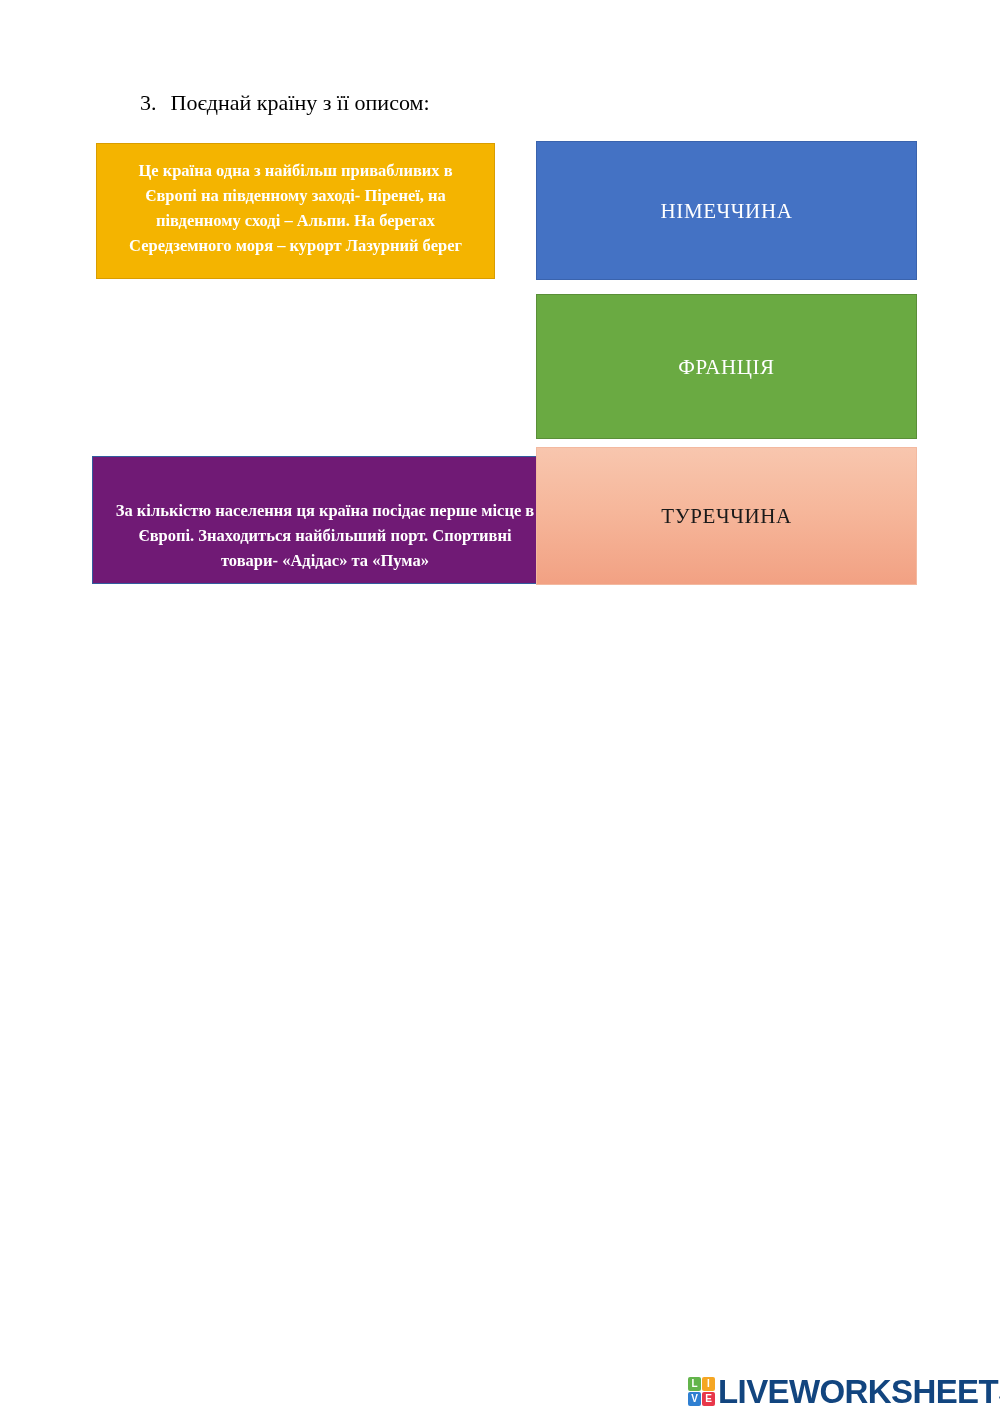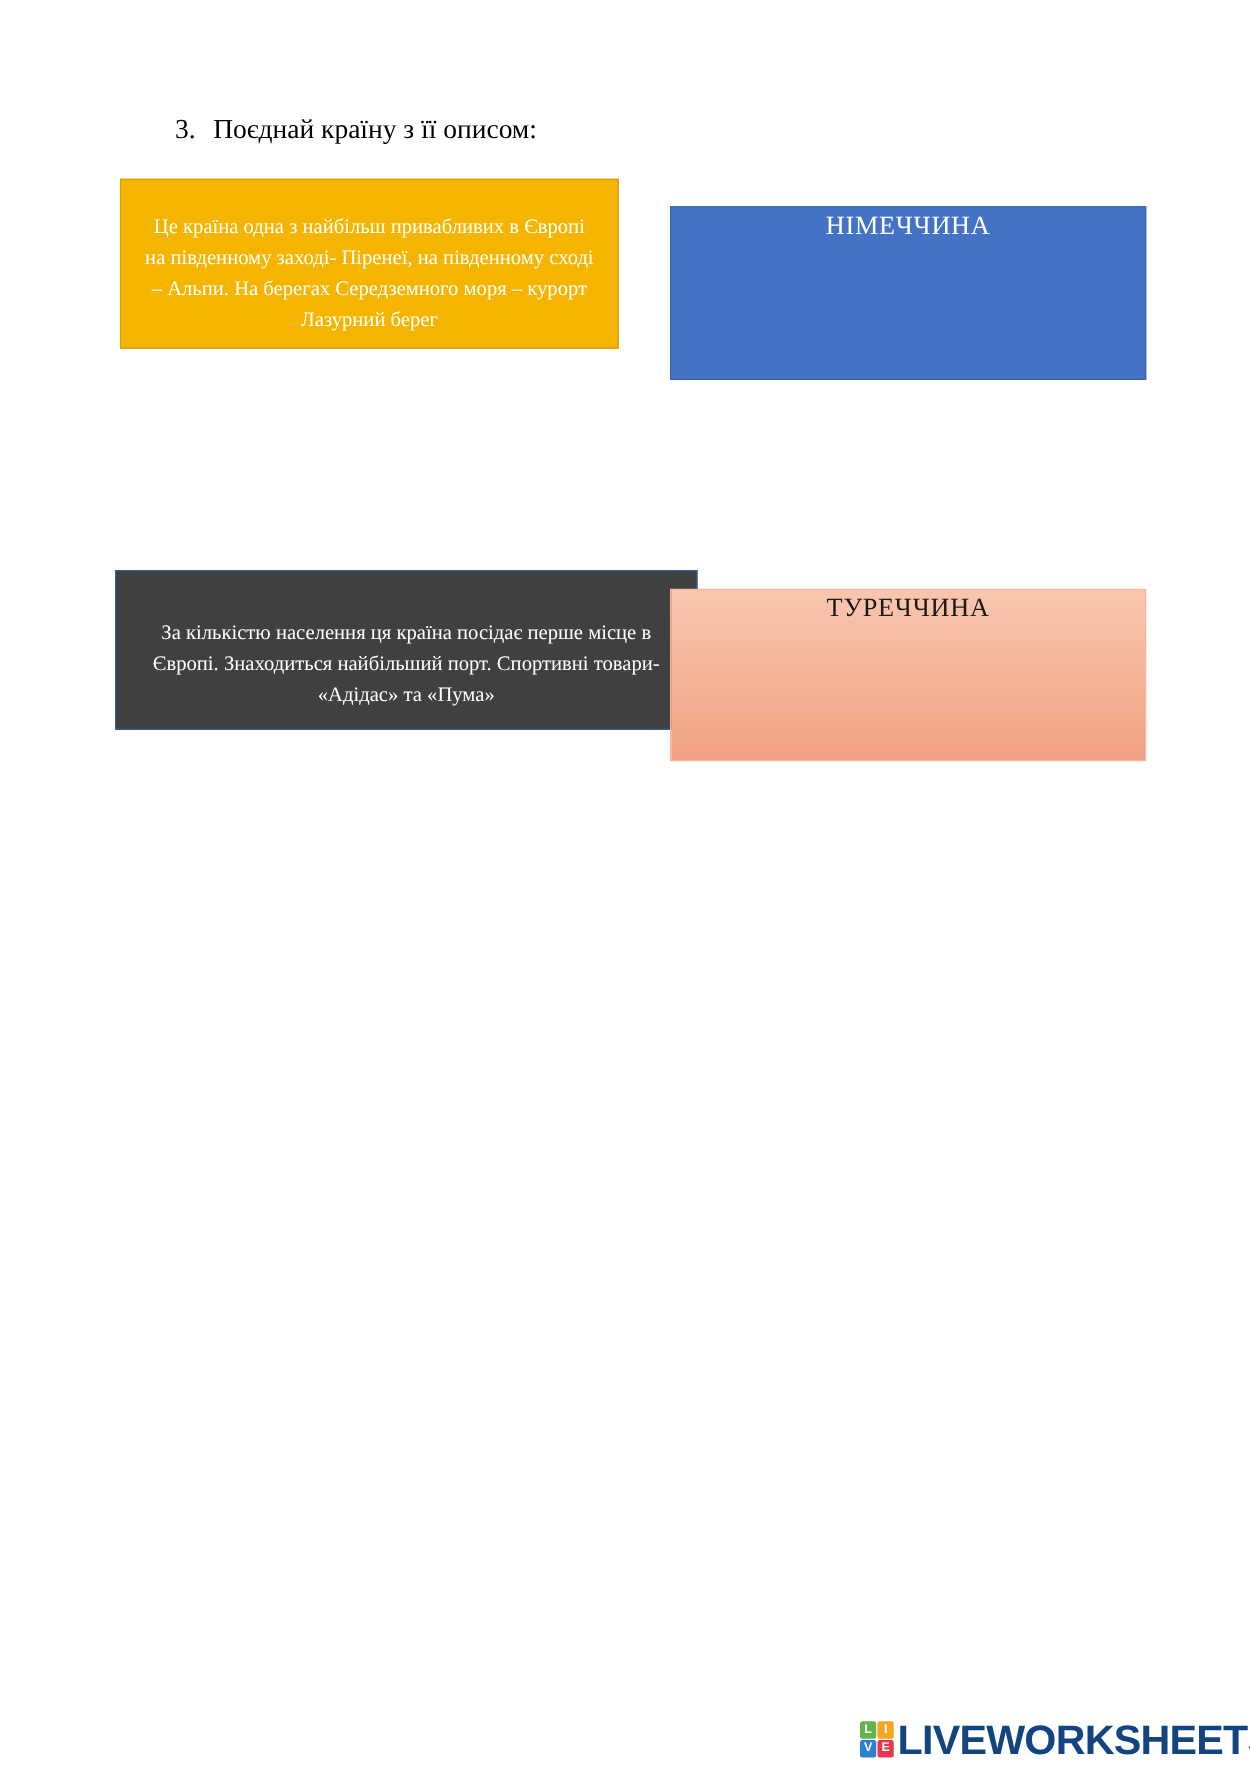--- a/index.html
+++ b/index.html
@@ -48,21 +48,22 @@
     justify-content: center;
   }
   .card .card-text {
     display: block;
     width: 100%;
     text-align: center;
   }
 
   
   .desc {
-    padding: 20px 16px 10px 16px;
+    padding: 10px 16px 10px 16px;
+    font-weight: bold;
   }
   .desc .card-text {
     font-size: 16.5px;
     line-height: 25px;
     color: #ffffff;
   }
 
   .desc-yellow {
     left: 96px;
     top: 143px;
@@ -77,30 +78,31 @@
     width: 399px;
     height: 145px;
     background: #E8762C;
     border: 1.5px solid #D2641F;
   }
   .desc-blue {
     left: 92px;
     top: 456px;
     width: 466px;
     height: 128px;
-    background: #404040;
+    background: #701a75;
     border: 1.5px solid #325C9E;
+    align-items: flex-end;
   }
   .desc-blue .card-text { padding-top: 16px; }
   .desc-orange .card-text { padding-top: 4px; }
   .desc-yellow .card-text { padding-top: 4px; }
 
   
   .country {
-    margin-top: 24px;
+    align-items: center;
   }
   .country .card-text {
     font-size: 21px;
     line-height: 28px;
     letter-spacing: 0.6px;
   }
 
   .country-germany {
     left: 536px;
     top: 141px;
@@ -187,20 +189,23 @@
 
 
   <div class="card desc desc-blue">
     <span class="card-text">За кількістю населення ця країна посідає перше місце в Європі. Знаходиться найбільший порт. Спортивні товари- «Адідас» та «Пума»</span>
   </div>
 
   <div class="card country country-germany">
     <span class="card-text">НІМЕЧЧИНА</span>
   </div>
 
+  <div class="card country country-france">
+    <span class="card-text">ФРАНЦІЯ</span>
+  </div>
 
   <div class="card country country-turkey">
     <span class="card-text">ТУРЕЧЧИНА</span>
   </div>
 
   <div class="lw-logo">
     <div class="lw-grid">
       <div class="lw-cell lw-l">L</div>
       <div class="lw-cell lw-i">I</div>
       <div class="lw-cell lw-v">V</div>

